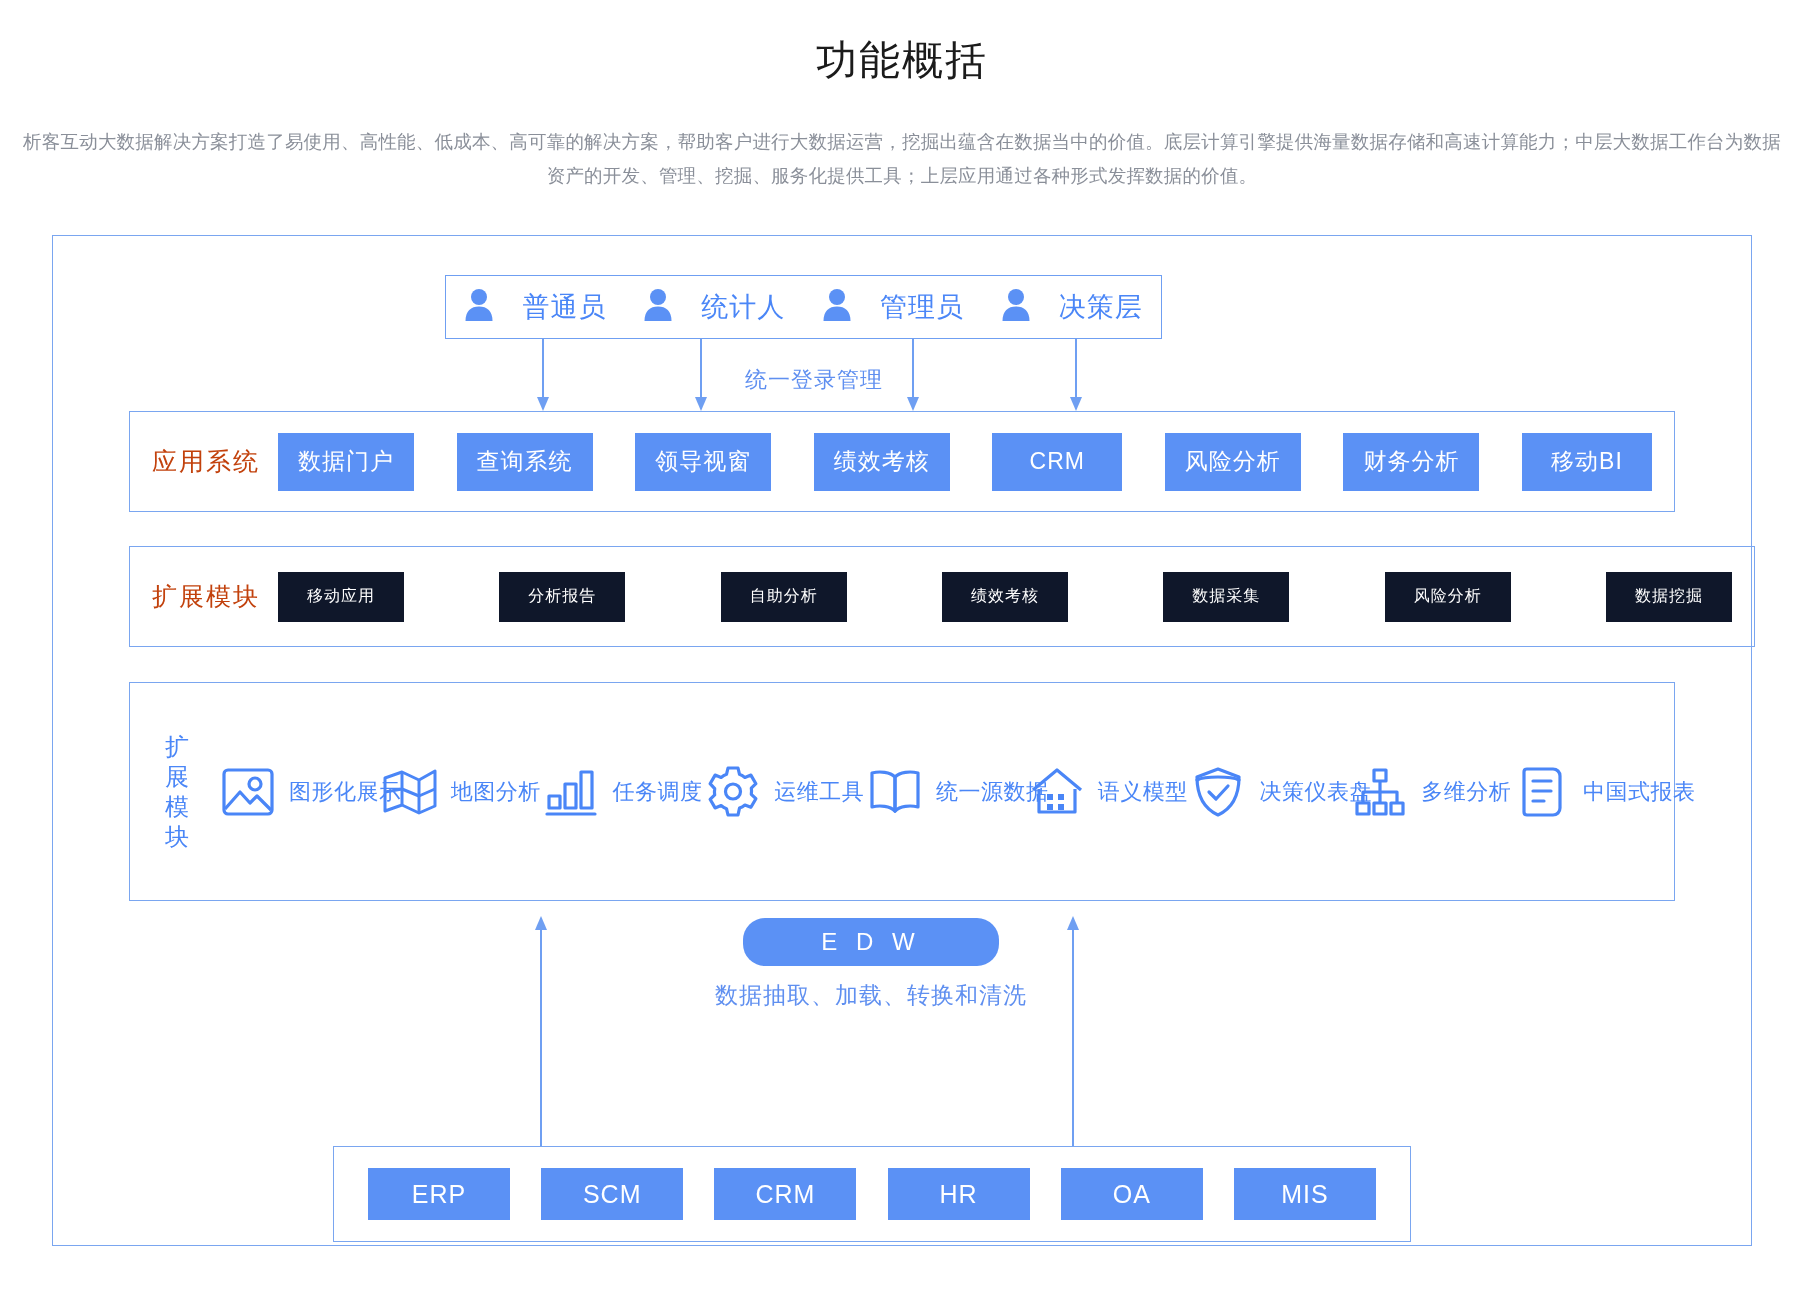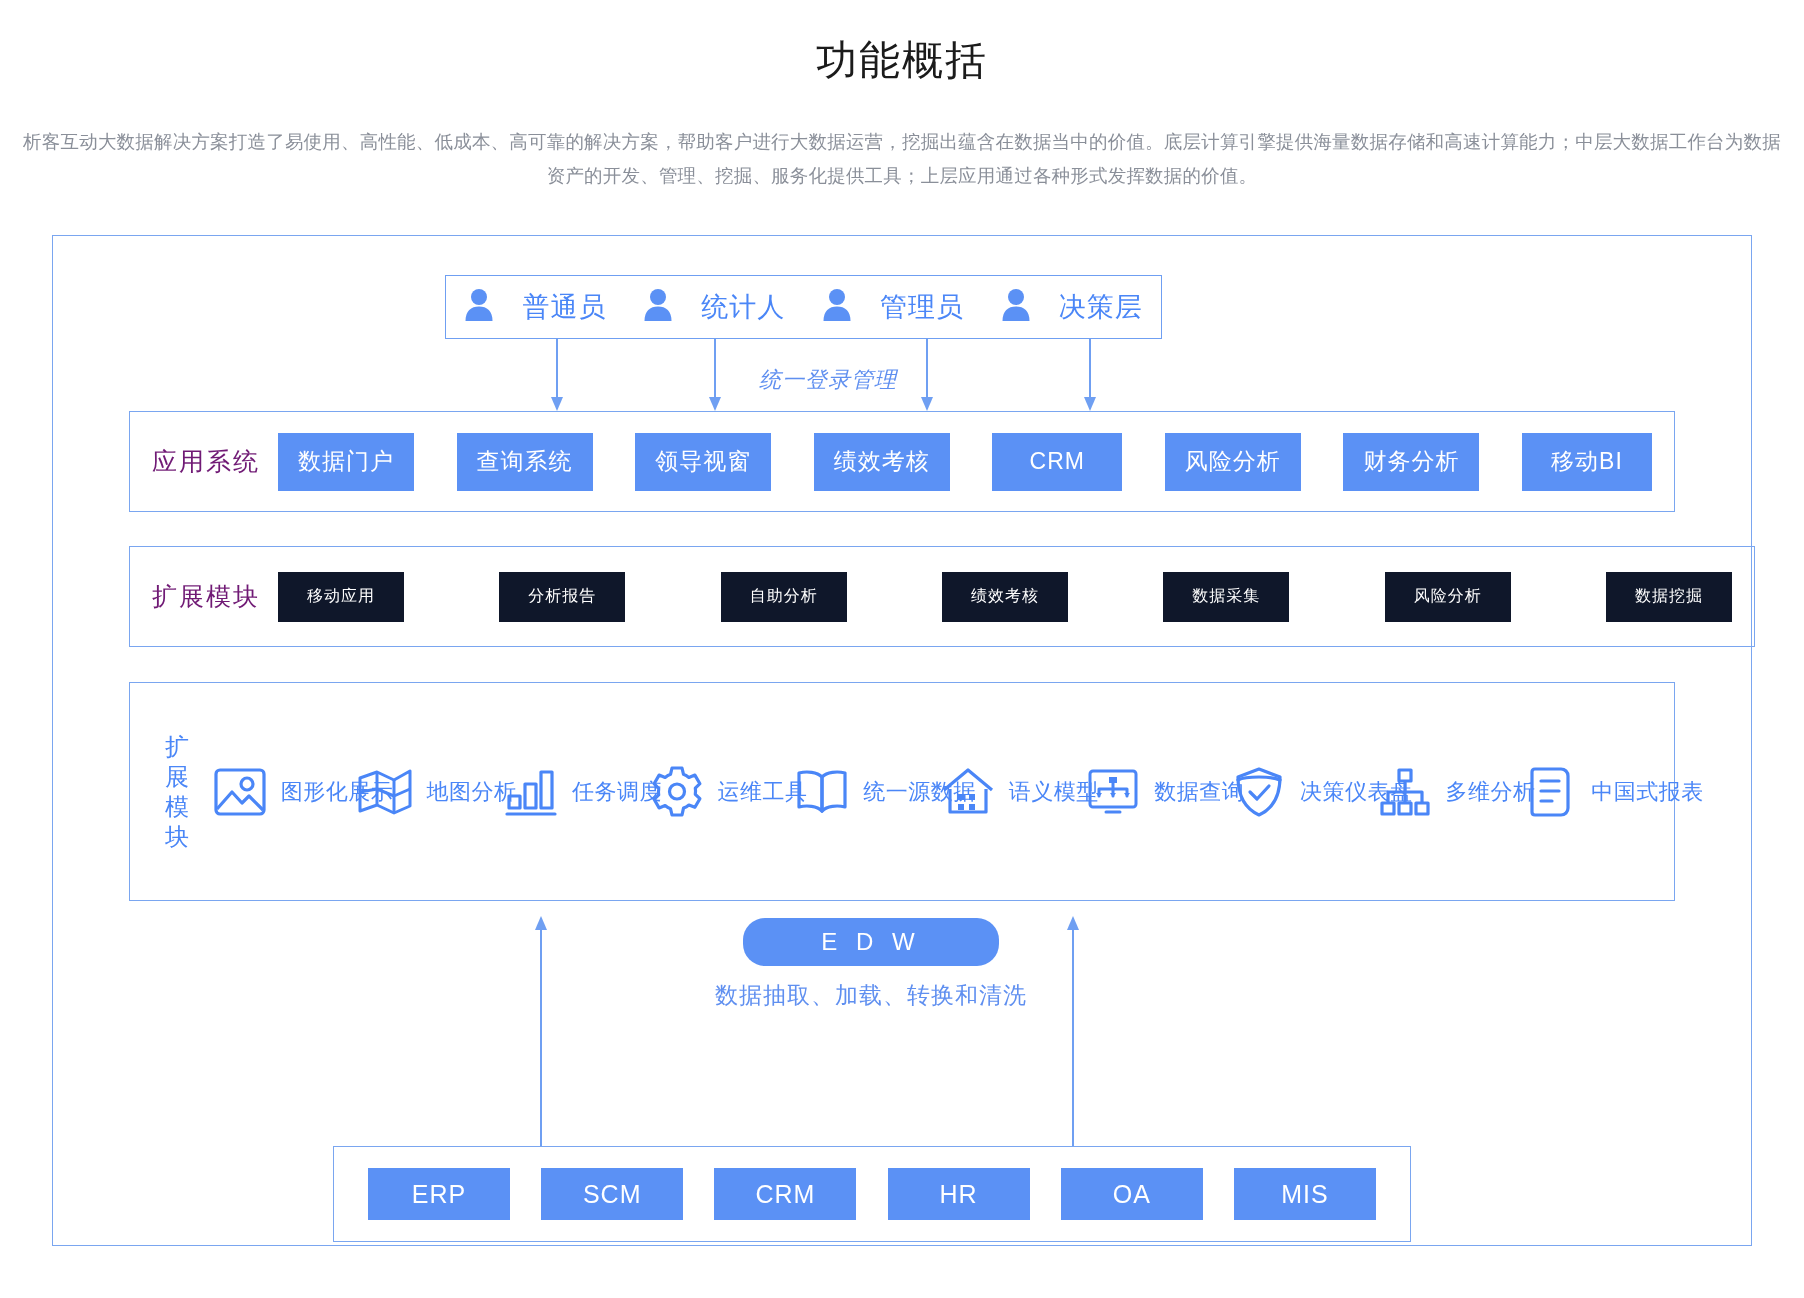--- a/index.html
+++ b/index.html
@@ -65,24 +65,23 @@
   .role-label {
     font-size: 27px;
     color: #4a86f7;
     letter-spacing: 1px;
   }
   .user-icon { display: block; }
 
   
   .arrows-row {
     position: absolute;
-    left: 16px; top: 103px;
+    left: 2px; top: 103px;
     width: 100%;
     height: 72px;
-    font-style: italic;
   }
   .arrow-down {
     position: absolute;
     top: 0;
     width: 2px;
     height: 72px;
   }
   .arrow-down .stem {
     position: absolute;
     left: 0; top: 0;
@@ -109,21 +108,21 @@
 
   
   .band {
     position: absolute;
     border: 1px solid #7aa6f0;
     display: flex;
     align-items: center;
   }
   .band-title {
     font-size: 25px;
-    color: #701a75;
+    color: #c2410c;
     letter-spacing: 2px;
     white-space: nowrap;
     flex: 0 0 auto;
   }
   .chips {
     display: flex;
     flex: 1 1 auto;
     align-items: center;
     justify-content: space-between;
   }
@@ -444,32 +443,20 @@
             <path d="M11 26 L11 49 L47 49 L47 26"></path>
             <rect x="19" y="31" width="6" height="6" fill="#4a86f7" stroke="none"></rect>
             <rect x="30" y="31" width="6" height="6" fill="#4a86f7" stroke="none"></rect>
             <rect x="19" y="41" width="6" height="6" fill="#4a86f7" stroke="none"></rect>
             <rect x="30" y="41" width="6" height="6" fill="#4a86f7" stroke="none"></rect>
           </svg>
         </span>
         <span class="cap">语义模型</span>
       </div>
 
-      <div class="icon-item">
-        <span class="glyph">
-          <svg width="58" height="58" viewBox="0 0 58 58" fill="none" stroke="#4a86f7" stroke-width="3" stroke-linejoin="round" stroke-linecap="round">
-            <rect x="6" y="8" width="46" height="36" rx="3"></rect>
-            <rect x="25" y="14" width="8" height="6" fill="#4a86f7" stroke="none"></rect>
-            <path d="M29 20 L29 26 M15 26 L43 26 M15 26 L15 33 M29 26 L29 33 M43 26 L43 33"></path>
-            <path d="M12 30 L15 34 L18 30 M26 30 L29 34 L32 30 M40 30 L43 34 L46 30" fill="#4a86f7" stroke="none"></path>
-            <path d="M22 49 L36 49"></path>
-          </svg>
-        </span>
-        <span class="cap">数据查询</span>
-      </div>
 
       <div class="icon-item">
         <span class="glyph">
           <svg width="58" height="58" viewBox="0 0 58 58" fill="none" stroke="#4a86f7" stroke-width="3.2" stroke-linejoin="round" stroke-linecap="round">
             <path d="M29 6 L50 14 C50 34 42 46 29 52 C16 46 8 34 8 14 Z"></path>
             <path d="M8 17 C16 13 42 13 50 17"></path>
             <path d="M20 29 L27 36 L39 23"></path>
           </svg>
         </span>
         <span class="cap">决策仪表盘</span>

